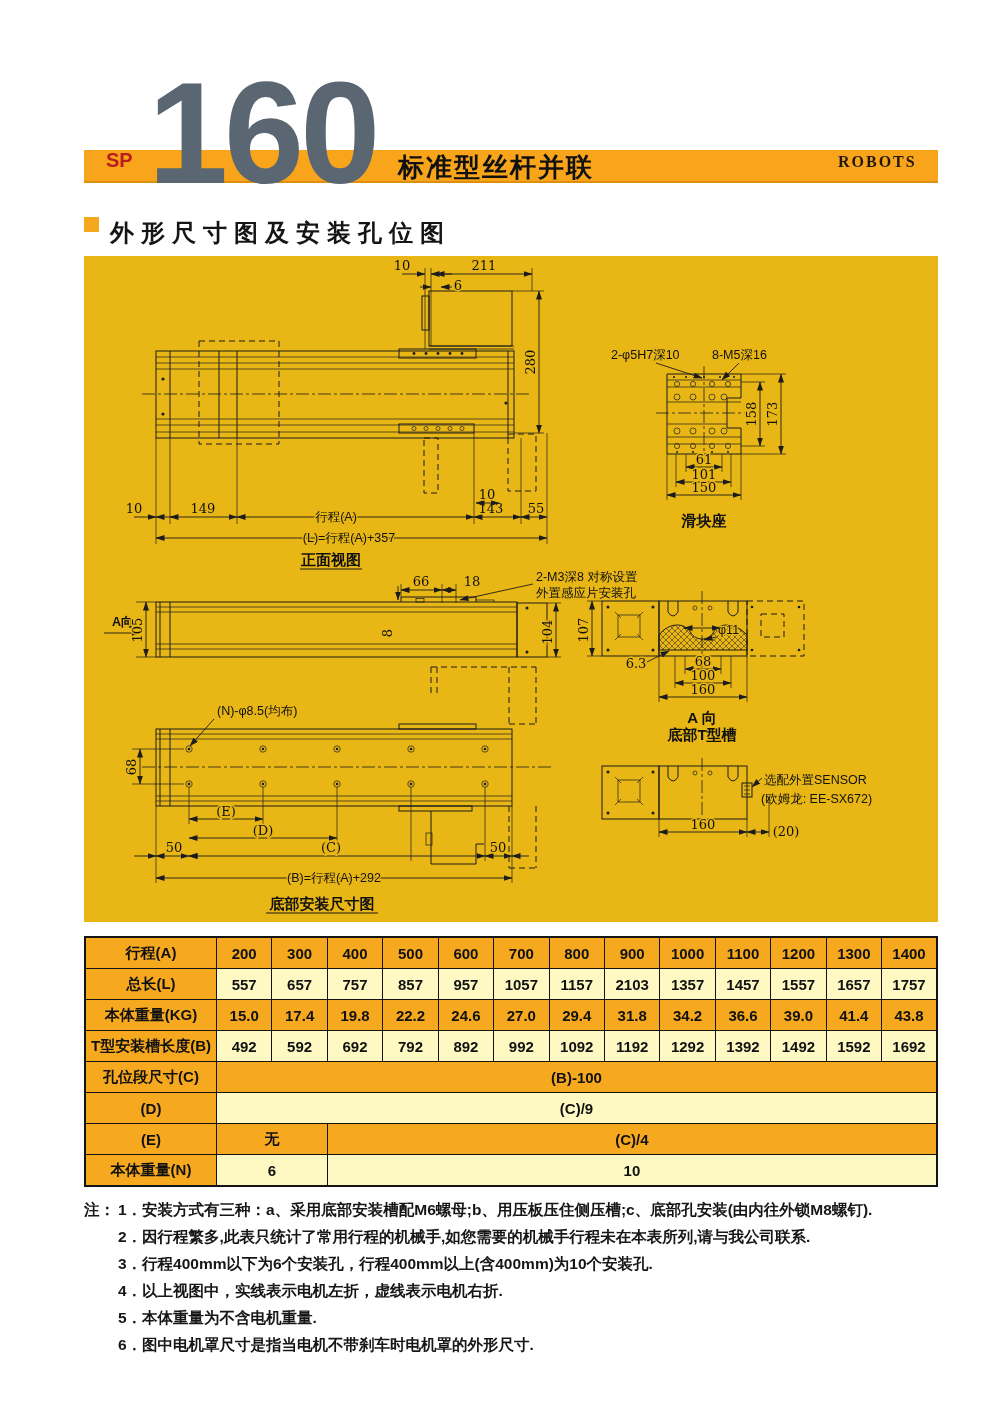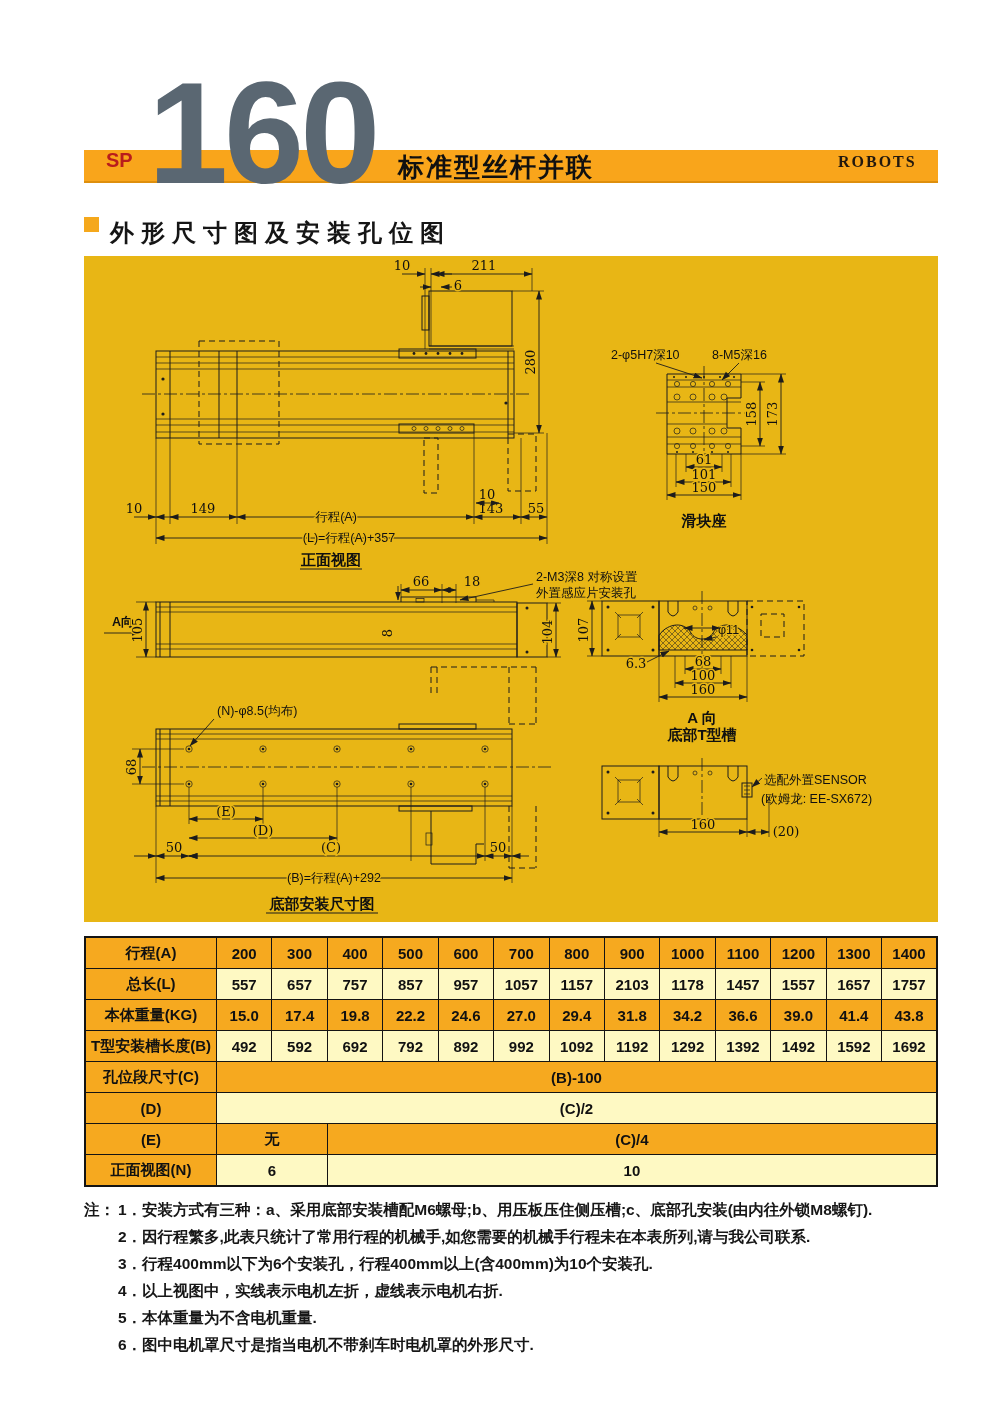--- a/index.html
+++ b/index.html
@@ -368,21 +368,21 @@
         <tr class="white">
           <td class="lbl">总长(L)</td>
           <td>557</td>
           <td>657</td>
           <td>757</td>
           <td>857</td>
           <td>957</td>
           <td>1057</td>
           <td>1157</td>
           <td>2103</td>
-          <td>1178</td>
+          <td>1357</td>
           <td>1457</td>
           <td>1557</td>
           <td>1657</td>
           <td>1757</td>
         </tr>
         <tr class="orange">
           <td class="lbl">本体重量(KG)</td>
           <td>15.0</td>
           <td>17.4</td>
           <td>19.8</td>
@@ -412,29 +412,29 @@
           <td>1492</td>
           <td>1592</td>
           <td>1692</td>
         </tr>
         <tr class="orange">
           <td class="lbl">孔位段尺寸(C)</td>
           <td colspan="13">(B)-100</td>
         </tr>
         <tr class="white">
           <td class="lbl">(D)</td>
-          <td colspan="13">(C)/2</td>
+          <td colspan="13">(C)/9</td>
         </tr>
         <tr class="orange">
           <td class="lbl">(E)</td>
           <td colspan="2">无</td>
           <td colspan="11">(C)/4</td>
         </tr>
         <tr class="white">
-          <td class="lbl">正面视图(N)</td>
+          <td class="lbl">本体重量(N)</td>
           <td colspan="2">6</td>
           <td colspan="11">10</td>
         </tr>
       </tbody>
     </table>
 
   <div id="notes">
     <span class="pfx">注：</span>
     <div class="items">
         <div class="note-line">1．安装方式有三种：a、采用底部安装槽配M6螺母;b、用压板压住侧压槽;c、底部孔安装(由内往外锁M8螺钉).</div>

